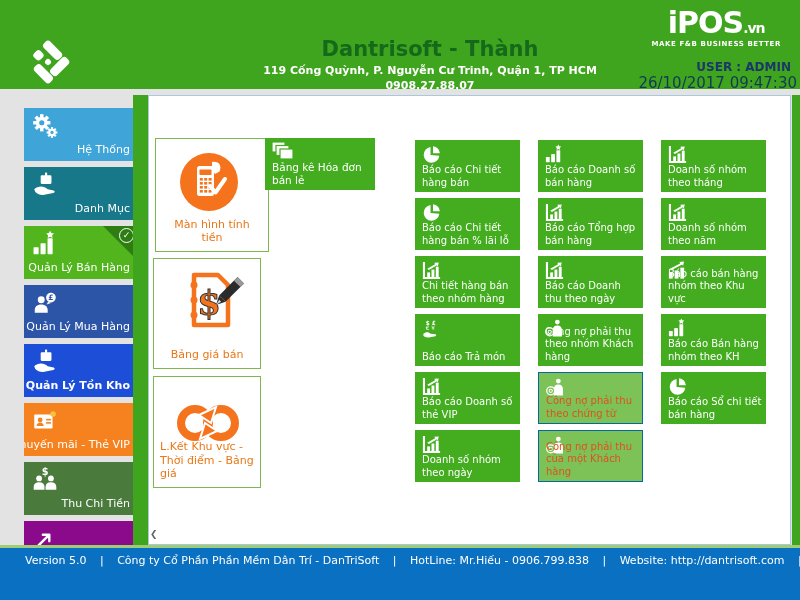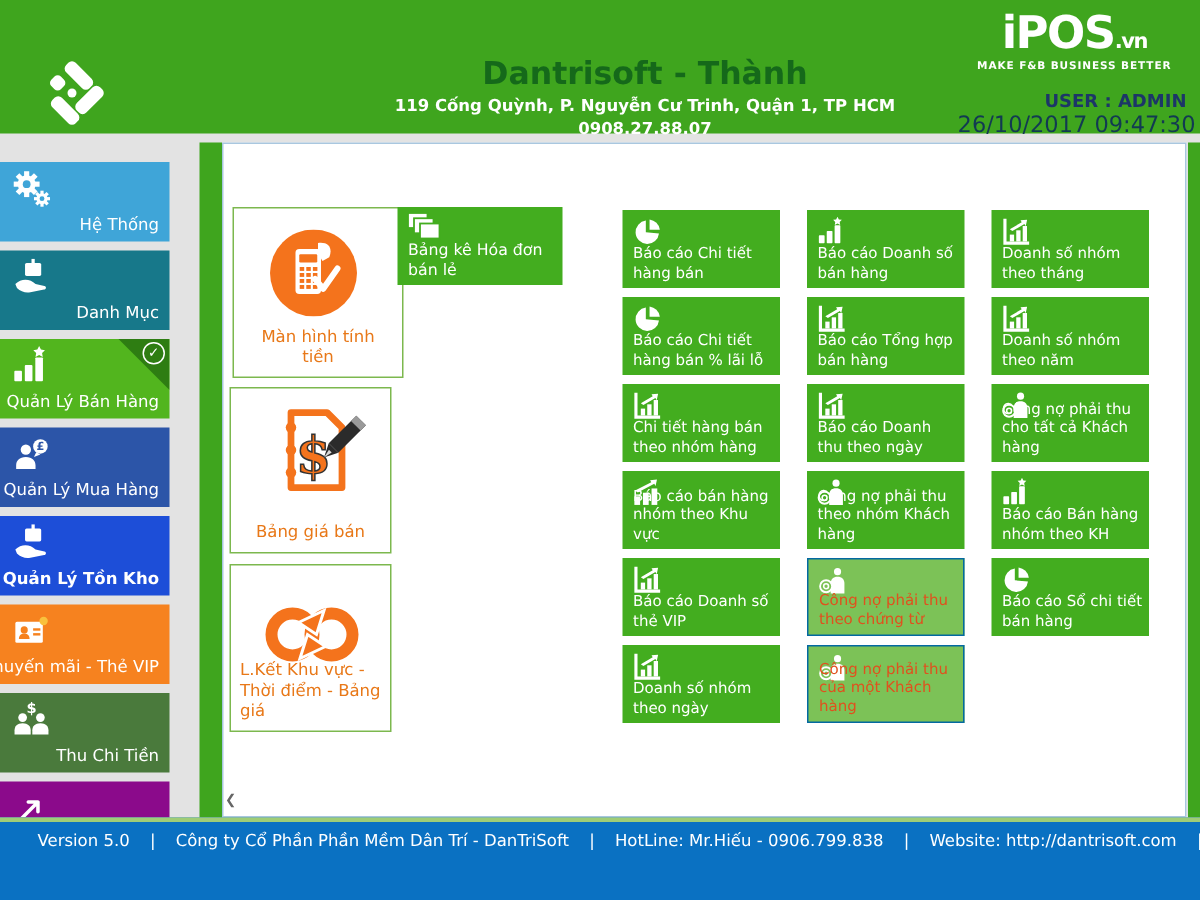--- a/index.html
+++ b/index.html
@@ -16,21 +16,21 @@
   #hdr-phone{font-size:11px;font-weight:bold;margin-top:2px;}
   #brand{right:42px;top:8px;text-align:center;color:#fff;}
   #brand-name{font-size:30px;font-weight:bold;letter-spacing:-1px;line-height:1;}
   #brand-name .tld{font-size:14px;}
   #brand-tagline{font-size:7px;font-weight:bold;letter-spacing:.6px;margin-top:2px;}
   #user-line{right:32px;top:60px;font-size:12px;font-weight:bold;color:#1c3668;}
   #datetime{right:26px;top:74px;font-size:15px;font-weight:normal;color:#123a52;}
 
   
   #sidebar{left:0;top:95px;width:133px;height:450px;background:#e3e3e3;overflow:hidden;
-           display:flex;flex-direction:column;align-items:flex-start;gap:6px;padding-top:13px;box-sizing:border-box;}
+           display:flex;flex-direction:column;align-items:center;gap:6px;padding-top:13px;box-sizing:border-box;padding-left:28px;}
   .sb-item{position:relative;width:113px;height:53px;flex:0 0 53px;border:none;cursor:pointer;
            overflow:hidden;padding:0;text-align:left;}
   .sb-item .ic{position:absolute;left:7px;top:4px;width:28px;height:28px;}
   .sb-item .ic svg{width:28px;height:28px;display:block;}
   .sb-label{position:absolute;right:7px;bottom:5px;font-size:11px;color:#fff;white-space:nowrap;
             font-family:"DejaVu Sans","Liberation Sans",sans-serif;}
   .sel-corner{display:none;position:absolute;top:0;right:0;width:0;height:0;
               border-top:34px solid #2e7d12;border-left:34px solid transparent;}
   .sel-check{display:none;position:absolute;top:2px;right:3px;width:13px;height:13px;border:1px solid #fff;
              border-radius:50%;color:#fff;font-size:9px;line-height:13px;text-align:center;}
@@ -406,41 +406,38 @@
       <path d="M6.5 9.2 L14.8 4.4 l-0.8 -1.4 4.6 -0.4 -1 4.5 -0.9 -1.5 -8.4 4.9 z"></path>
     </g>
   </svg>
       </span>
     <span class="glabel">Báo cáo Doanh thu theo ngày</span>
   </button>
     <button class="gbtn" style="--btn: #43ad1f;">
     <span class="ic">
         <svg viewBox="0 0 22 22" xmlns="http://www.w3.org/2000/svg">
     <g fill="#fff">
-      <circle cx="14" cy="4.3" r="2.5"></circle>
-      <path d="M14 7.8 c-3 0-4.8 1.9-4.8 4.7 V19.5 h9.6 v-7 C18.8 9.7 17 7.8 14 7.8 Z"></path>
-    </g>
-    <circle cx="6" cy="14.5" r="4.2" fill="var(--btn,#43ad1f)" stroke="#fff" stroke-width="1.3"></circle>
-    <circle cx="6" cy="14.5" r="1.7" fill="none" stroke="#fff" stroke-width="1.1"></circle>
-  </svg>
-      </span>
-    <span class="glabel">Công nợ phải thu cho tất cả Khách hàng</span>
-  </button>
-    <button class="gbtn" style="--btn: #43ad1f;">
-    <span class="ic">
-        <svg viewBox="0 0 22 22" xmlns="http://www.w3.org/2000/svg">
-    <g fill="#fff">
       <rect x="2" y="13.5" width="4" height="6"></rect>
       <rect x="8" y="11" width="4" height="8.5"></rect>
       <rect x="14" y="8" width="4" height="11.5"></rect>
       <path d="M2.5 9.5 L13.8 3.6 l-0.8 -1.4 4.8 -0.5 -1 4.6 -0.9 -1.5 -11.5 6 z"></path>
     </g>
   </svg>
       </span>
     <span class="glabel">Báo cáo bán hàng nhóm theo Khu vực</span>
+  </button>
+    <button class="gbtn" style="--btn: #43ad1f;">
+    <span class="ic">
+        <svg viewBox="0 0 22 22" xmlns="http://www.w3.org/2000/svg">
+    <text x="5" y="7" font-size="6" font-weight="bold" fill="#fff" font-family="DejaVu Sans">$ £</text>
+    <text x="5" y="12.5" font-size="6" fill="#fff" font-family="DejaVu Sans">€ ¥</text>
+    <path d="M2.5 16.5 c2.2-2.2 5.5-2.2 7.7 0 l4.8 .6 c1.2 .2 1.2 1.7 0 2 l-6.8 1.3 c-2.3 .4-4.4-.5-5.7-1.7 z" fill="#fff"></path>
+  </svg>
+      </span>
+    <span class="glabel">Báo cáo Trả món</span>
   </button>
     <button class="gbtn" style="--btn: #43ad1f;">
     <span class="ic">
         <svg viewBox="0 0 22 22" xmlns="http://www.w3.org/2000/svg">
     <g fill="#fff">
       <circle cx="14" cy="4.3" r="2.5"></circle>
       <path d="M14 7.8 c-3 0-4.8 1.9-4.8 4.7 V19.5 h9.6 v-7 C18.8 9.7 17 7.8 14 7.8 Z"></path>
     </g>
     <circle cx="6" cy="14.5" r="4.2" fill="var(--btn,#43ad1f)" stroke="#fff" stroke-width="1.3"></circle>
     <circle cx="6" cy="14.5" r="1.7" fill="none" stroke="#fff" stroke-width="1.1"></circle>

